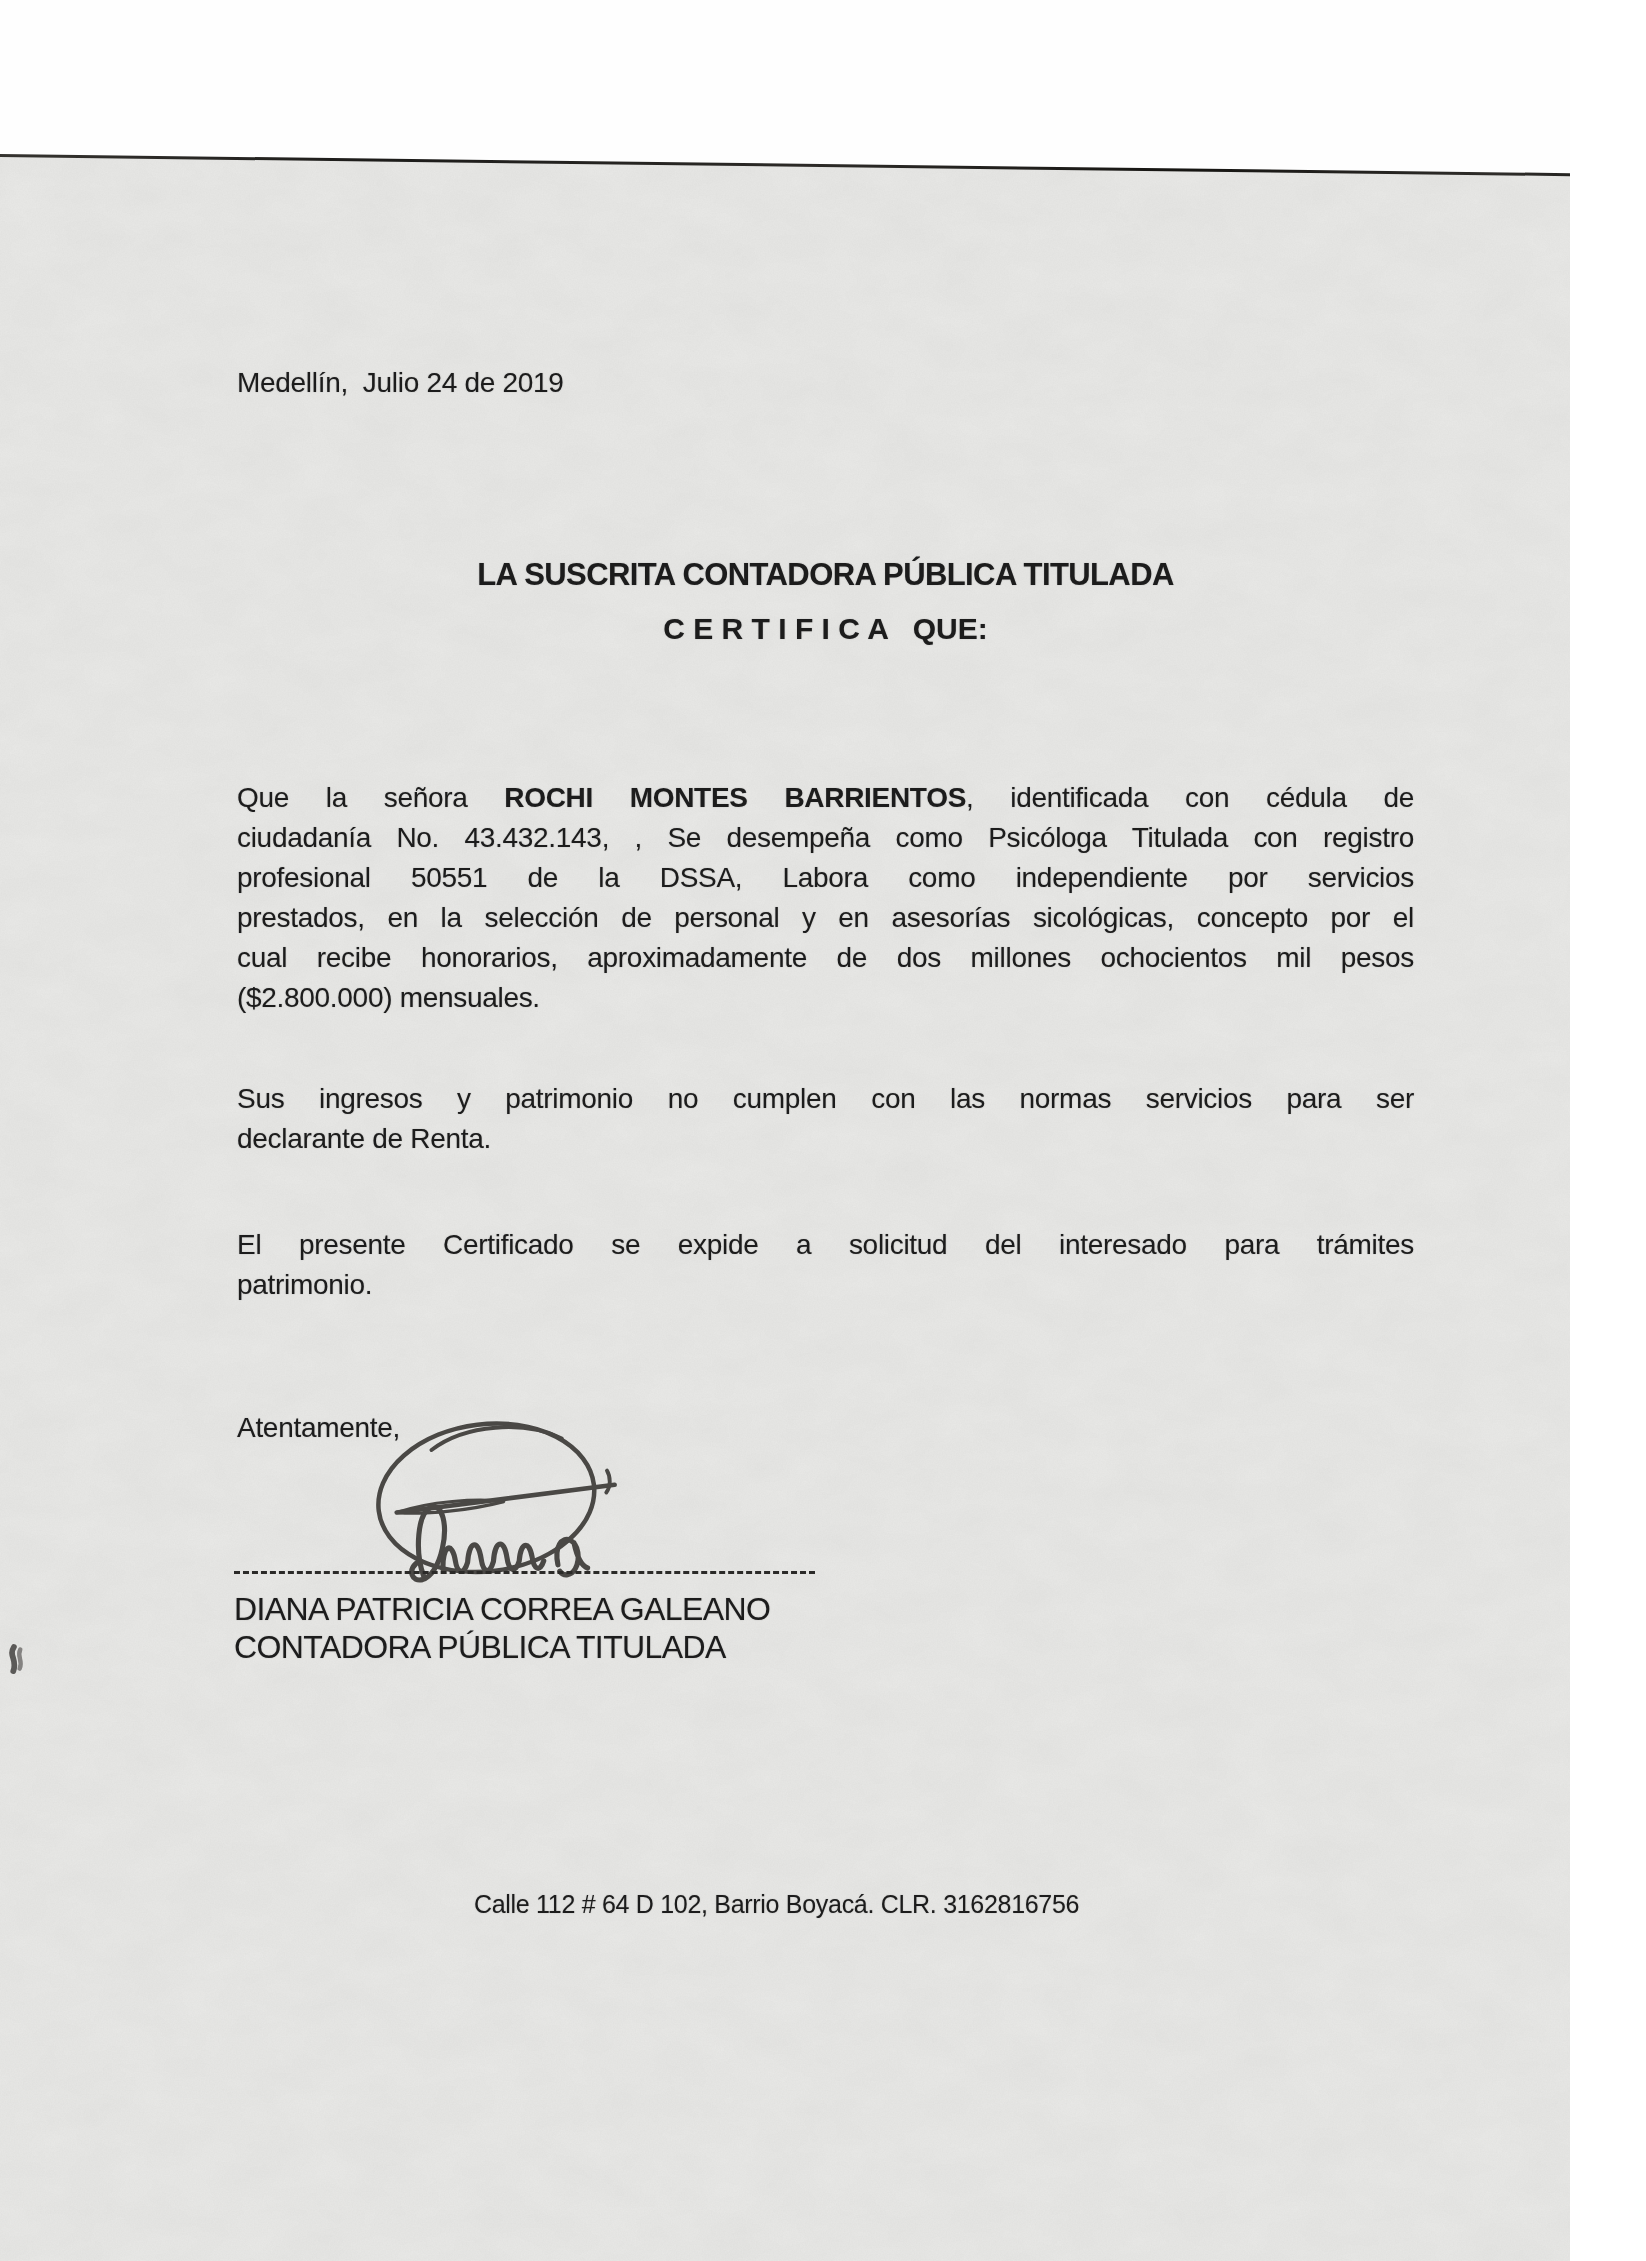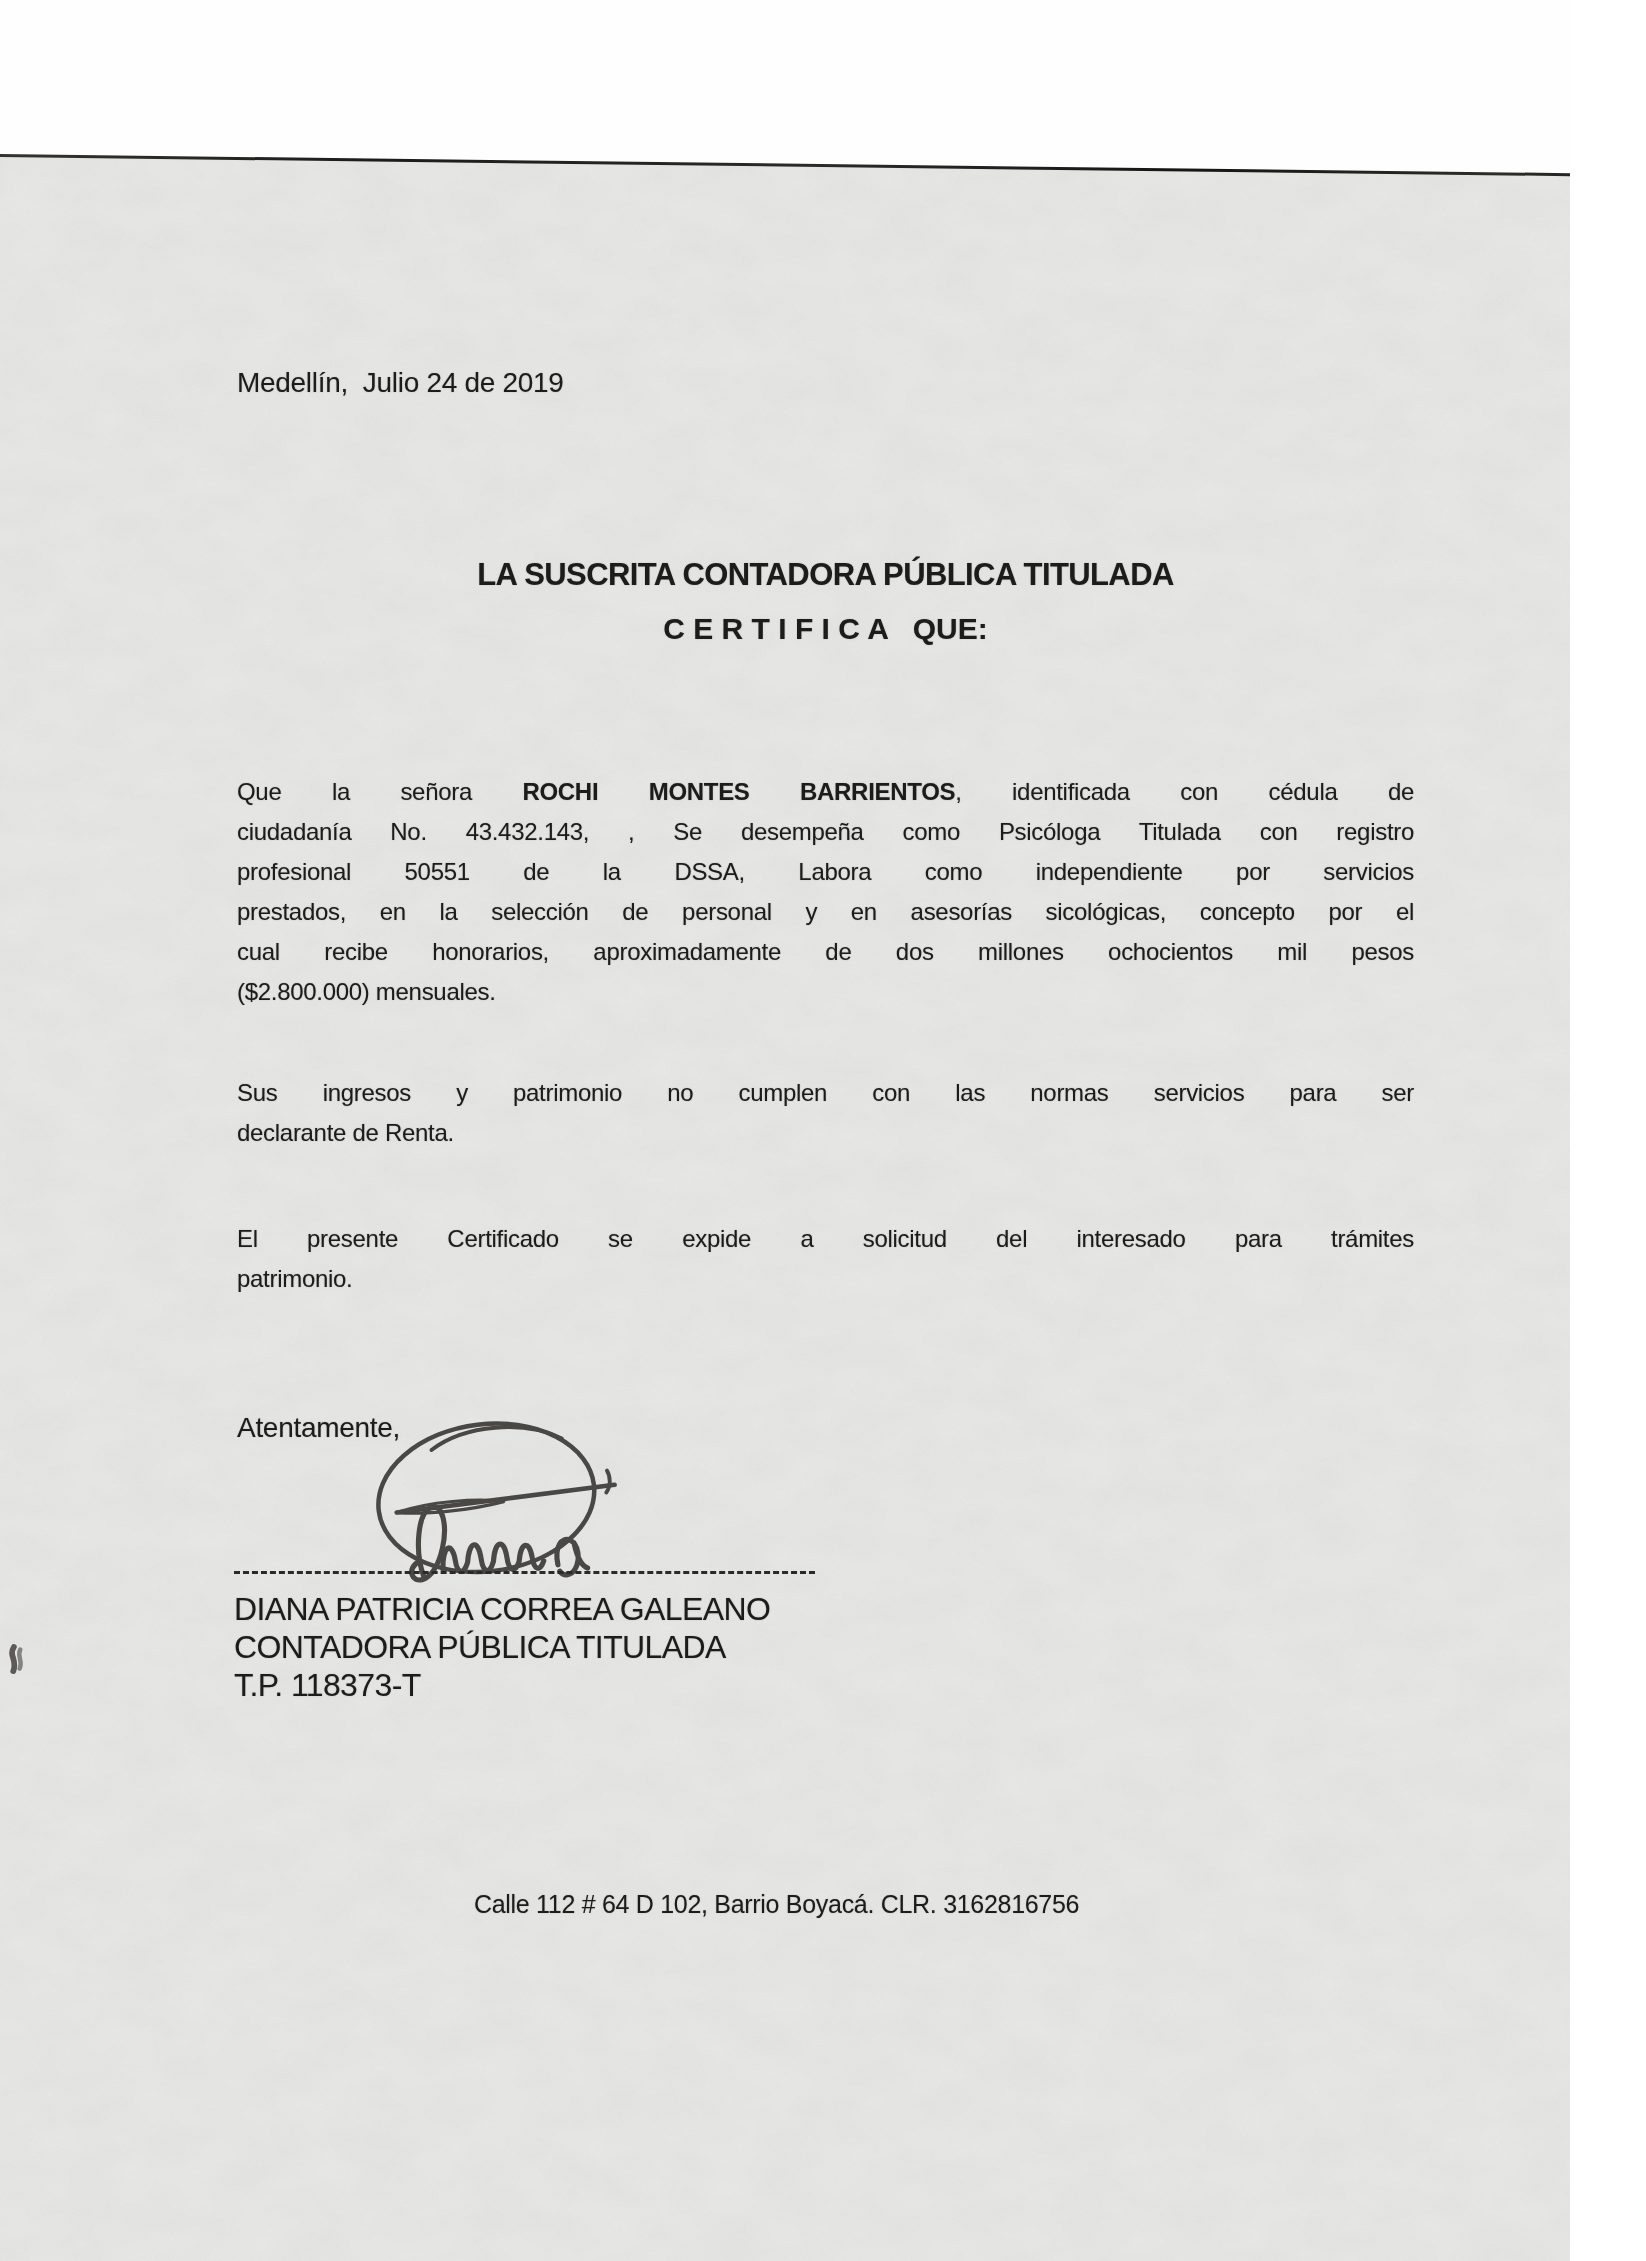--- a/index.html
+++ b/index.html
@@ -40,23 +40,24 @@
   .txt {
     position: absolute;
     text-shadow: 0 0 1.3px rgba(25,25,25,0.28);
     letter-spacing: -0.3px;
     white-space: nowrap;
   }
   .pre { white-space: pre-wrap; }
   .para {
     position: absolute;
     left: 237px; width: 1177px;
-    font-size: 24px; line-height: 40px;
+    font-size: 28px; line-height: 40px;
     text-shadow: 0 0 1.3px rgba(25,25,25,0.28);
     letter-spacing: -0.3px;
+    margin-top: 6px;
   }
   .jline { text-align: justify; text-align-last: justify; }
   .lastline { text-align: left; }
   .bold { font-weight: bold; }
   .date-line { left: 237px; top: 363px; font-size: 28px; line-height: 40px; }
   .title-block { left: 237px; width: 1177px; text-align: center; font-weight: bold; }
   .title1 { top: 555px; font-size: 31px; line-height: 39px; letter-spacing: -0.6px; }
   .title2 { top: 609px; font-size: 30px; line-height: 39px; letter-spacing: 0; }
   .p1 { top: 772px; }
   .p2 { top: 1073px; }
@@ -131,21 +132,20 @@
     <path d="M88,250 C74,212 78,152 99,143 C117,136 125,170 117,206 C111,234 99,251 86,255 C69,259 64,241 76,230" stroke-width="8"></path>
     <path d="M118,240 C116,202 132,194 137,226 C140,245 150,249 156,228 C158,196 172,190 177,223 C180,244 190,248 196,227 C198,195 212,189 217,221 C220,242 230,246 236,226 C238,198 251,192 256,220 C259,240 268,244 274,226" stroke-width="8"></path>
     <path d="M296,232 C290,204 302,188 315,194 C328,200 331,223 323,238 C317,249 305,251 299,242 M321,198 C325,217 331,233 342,237" stroke-width="8"></path>
   </svg>
 
   <div class="sig-dashes"></div>
 
   <div class="txt signer-block">
     <div>DIANA PATRICIA CORREA GALEANO</div>
     <div>CONTADORA PÚBLICA TITULADA</div>
-    <div>T.P. 118373-T</div>
   </div>
 
   <div class="txt footer-line">Calle 112 # 64 D 102, Barrio Boyacá. CLR. 3162816756</div>
 
   <svg class="ink-mark" width="28" height="41" viewBox="0 0 44 64" fill="none" stroke="#3a3836" stroke-linecap="round" opacity="0.8">
     <path d="M14,6 C5,20 20,26 13,44" stroke-width="9"></path>
     <path d="M24,10 C18,22 29,27 23,40" stroke-width="7" opacity="0.7"></path>
   </svg>
 
 </div>

